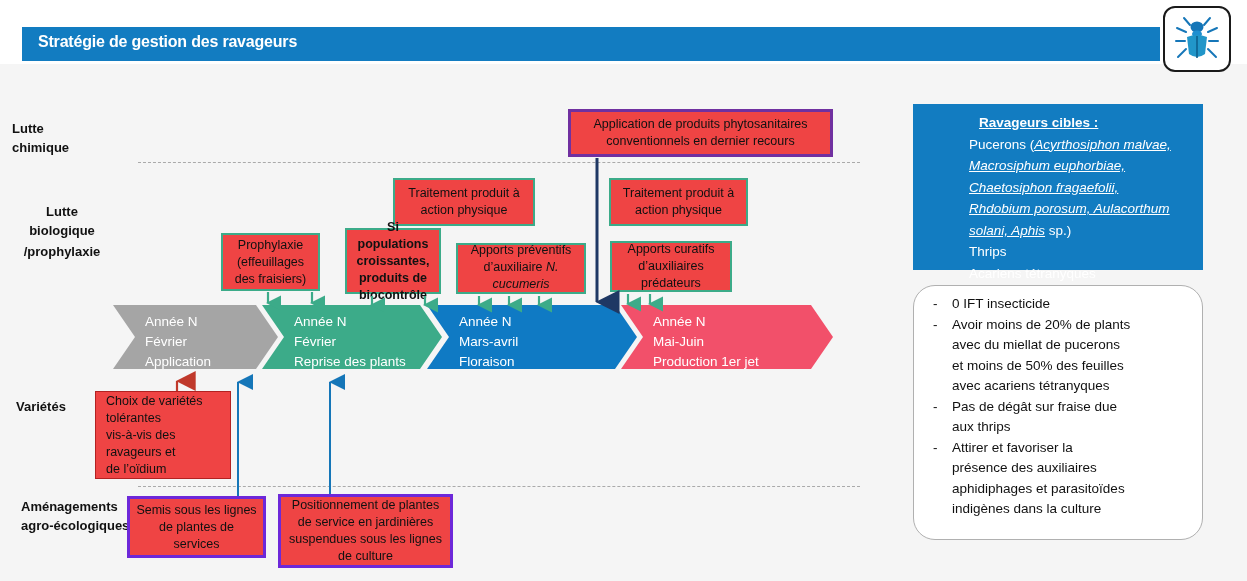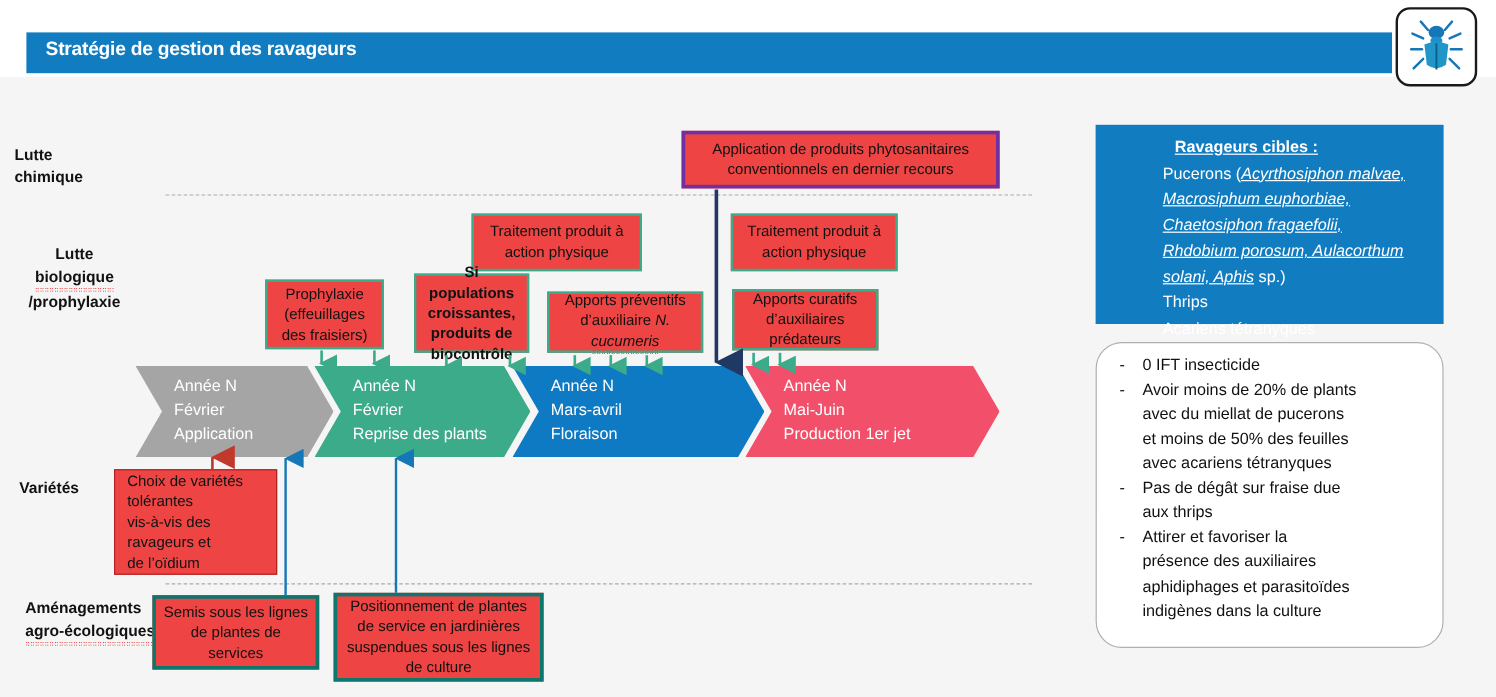--- a/index.html
+++ b/index.html
@@ -58,21 +58,21 @@
   }
 
   
   .dash-line {
     position:absolute; height:0;
     border-top:1px dashed #aaaaaa;
   }
 
   
   .chev {
-    position:absolute; top:305px; height:76px;
+    position:absolute; top:305px; height:64px;
     clip-path: polygon(0 0, calc(100% - 22px) 0, 100% 50%, calc(100% - 22px) 100%, 0 100%, 22px 50%);
     color:#ffffff;
     font-size:13.5px;
     line-height:20px;
     padding:7px 0 0 32px;
   }
   .chev.first { clip-path: polygon(0 0, calc(100% - 22px) 0, 100% 50%, calc(100% - 22px) 100%, 0 100%, 22px 50%); }
   .chev div { white-space:nowrap; }
 
   
@@ -80,21 +80,21 @@
     position:absolute;
     background:#ef4444;
     display:flex; align-items:center; justify-content:center;
     text-align:center;
     font-size:12.5px; line-height:17px; color:#111;
     padding:20px 5px;
   }
   .box-green  { border:2.5px solid #3cab89; }
   .box-purple { border:3px solid #7030a0; }
   .box-red    { border:1.5px solid #b22222; }
-  .box-blue   { border:3px solid #0f766e; }
+  .box-blue   { border:3px solid #6d28d9; }
 
   .box-left-align { justify-content:flex-start; text-align:left; }
 
   
   .pest-panel {
     position:absolute; left:913px; top:104px; width:290px; height:166px;
     background:#127cc1; color:#ffffff;
     font-size:13.5px; line-height:21.5px;
     padding:8px 0 0 56px;
   }

